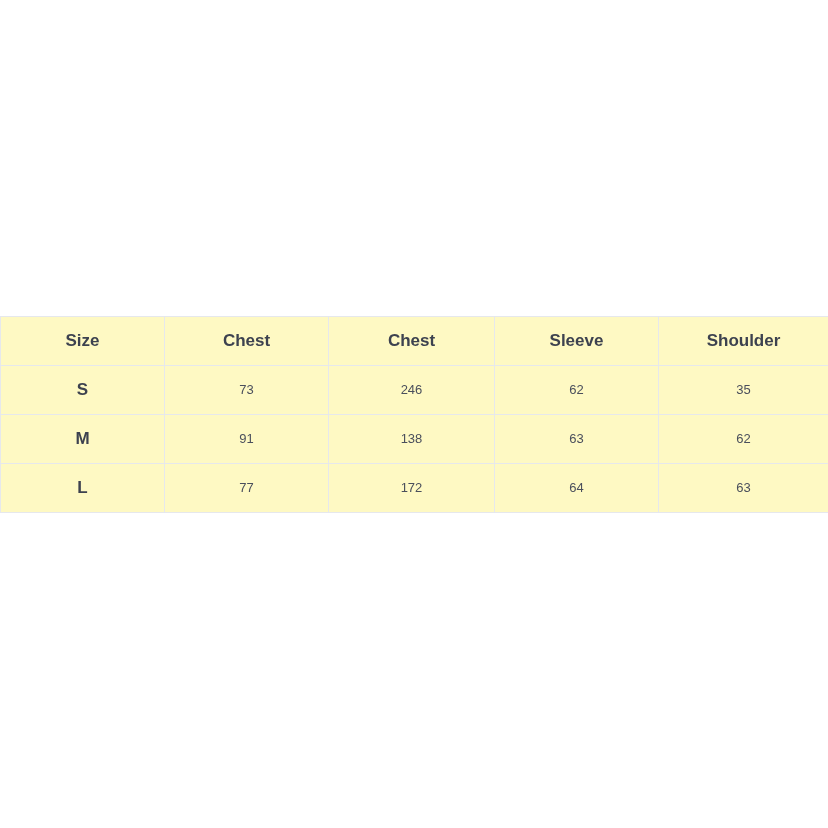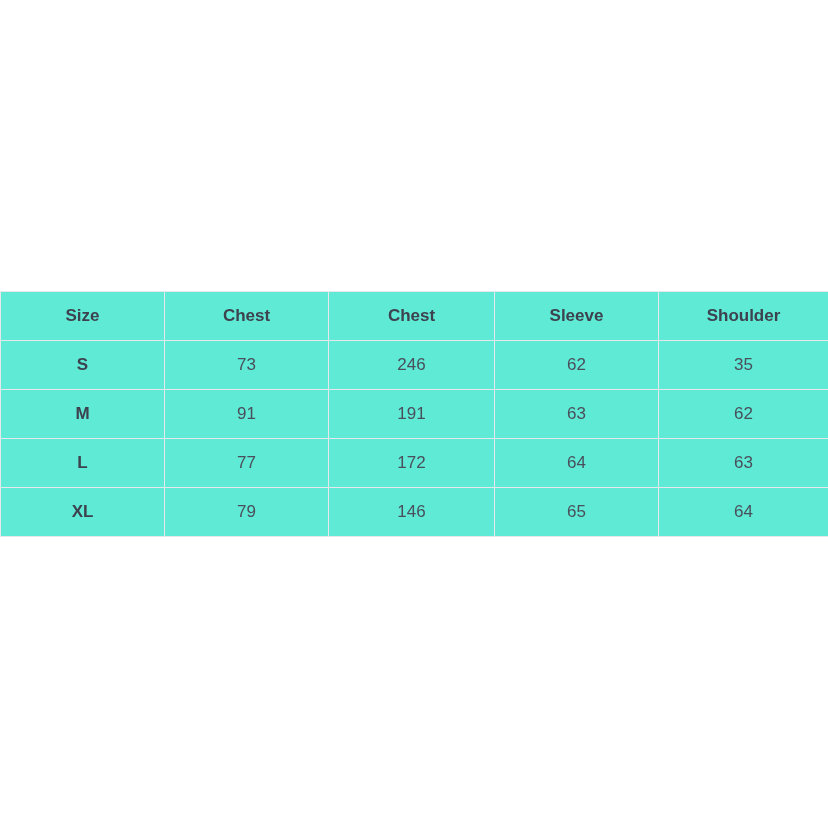--- a/index.html
+++ b/index.html
@@ -31,34 +31,34 @@
     table-layout: fixed;
   }
   table.size-table th,
   table.size-table td {
     border: 1px solid #e6e8ec;
     text-align: center;
     vertical-align: middle;
     color: #4a4f5c;
     padding: 0;
     height: 48px;
-    font-size: 17px;
+    font-size: 13px;
   }
   table.size-table th {
     font-weight: bold;
     font-size: 17px;
     color: #3d424f;
   }
   table.size-table td.rowhead {
     font-weight: bold;
     color: #3d424f;
     font-size: 17px;
   }
   table.size-table tr td, table.size-table tr th {
-    background: #5eead4;
+    background: #fef9c3;
     margin-left: 27px;
   }
   
   col.c0 { width: 164px; }
   col.c1 { width: 164px; }
   col.c2 { width: 166px; }
   col.c3 { width: 164px; }
   col.c4 { width: 170px; }
 </style>
 </head>
@@ -87,34 +87,27 @@
         <tr>
           <td class="rowhead">S</td>
           <td>73</td>
           <td>246</td>
           <td>62</td>
           <td>35</td>
         </tr>
         <tr>
           <td class="rowhead">M</td>
           <td>91</td>
-          <td>191</td>
+          <td>138</td>
           <td>63</td>
           <td>62</td>
         </tr>
         <tr>
           <td class="rowhead">L</td>
           <td>77</td>
           <td>172</td>
           <td>64</td>
           <td>63</td>
         </tr>
-        <tr>
-          <td class="rowhead">XL</td>
-          <td>79</td>
-          <td>146</td>
-          <td>65</td>
-          <td>64</td>
-        </tr>
       </tbody>
     </table>
   </div>
 </div>
 
 </body></html>

